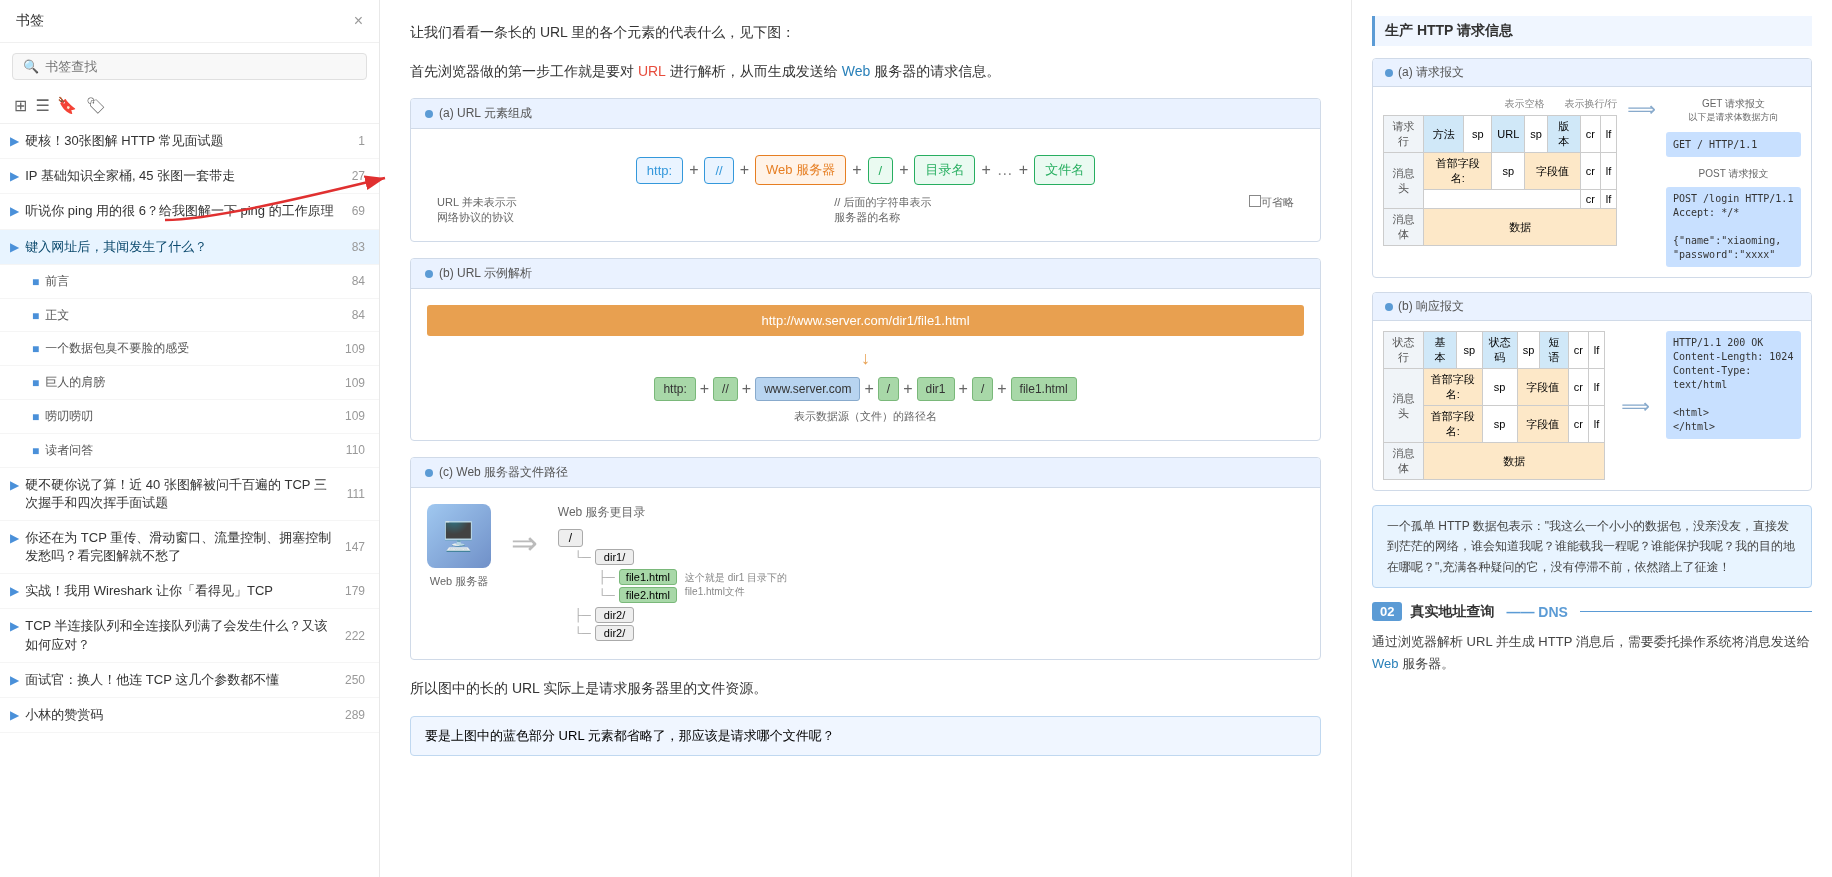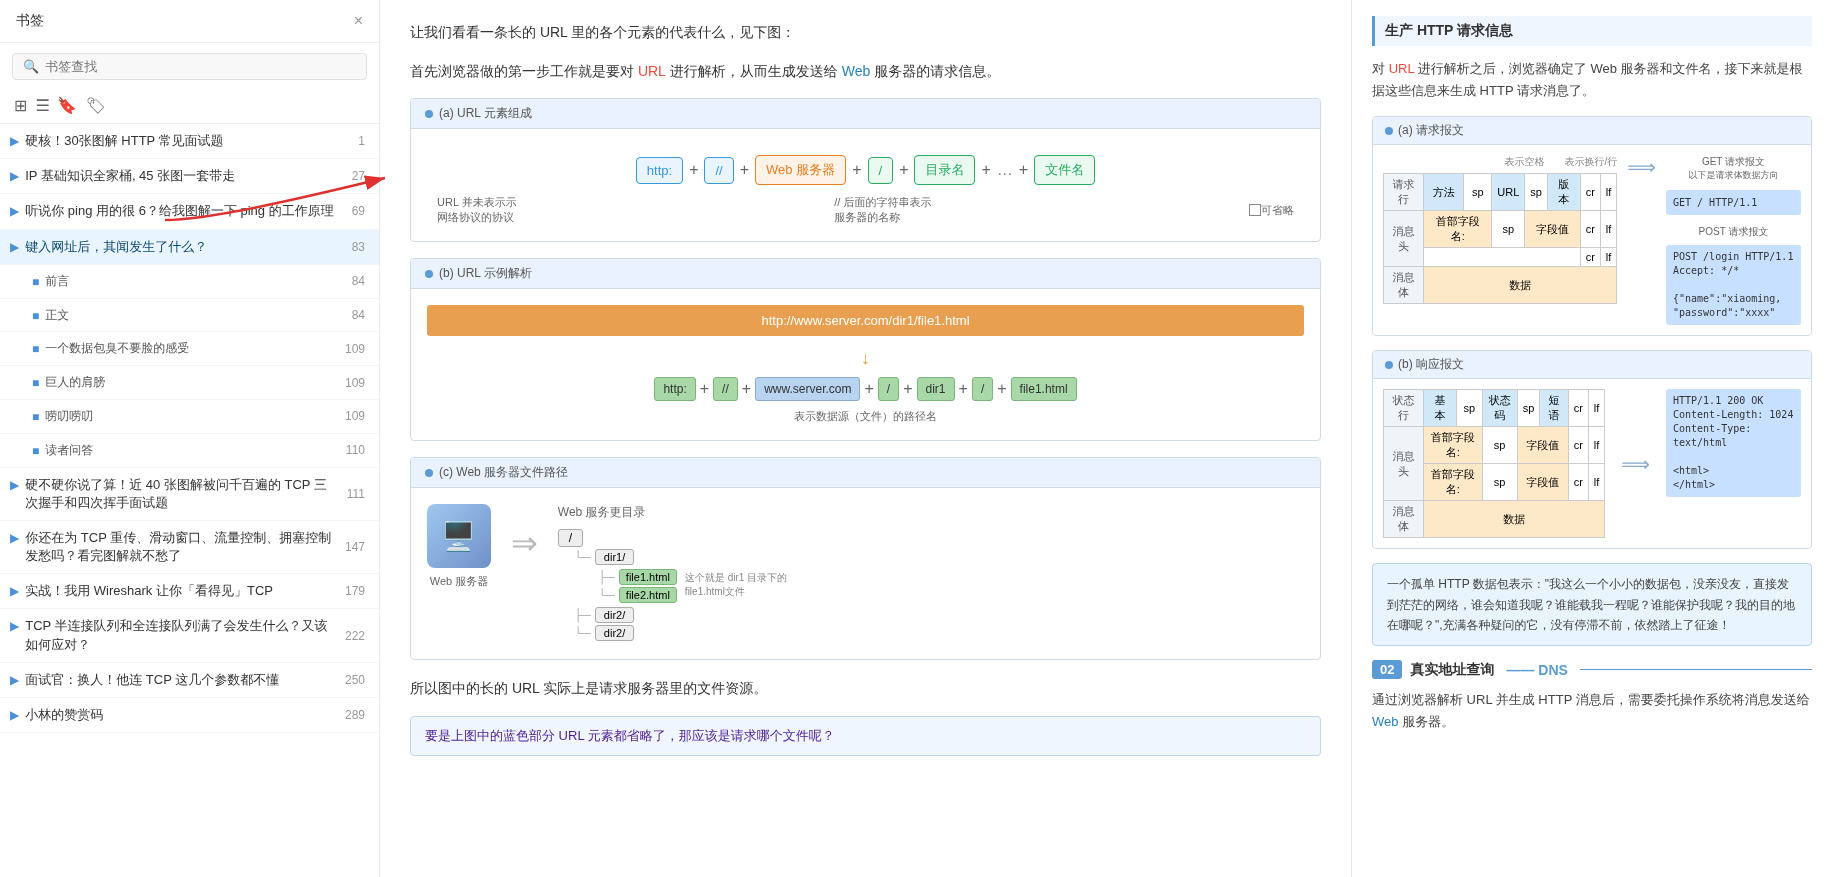--- a/index.html
+++ b/index.html
@@ -288,21 +288,21 @@
           <span class="url-plus">+</span>
           <span class="url-box green-box">目录名</span>
           <span class="url-plus">+</span>
           <span class="url-dots">…</span>
           <span class="url-plus">+</span>
           <span class="url-box green-box">文件名</span>
         </div>
         <div style="display:flex; justify-content:space-between; margin-top:10px; font-size:11px; color:#666; padding: 0 10px;">
           <div>URL 并未表示示<br>网络协议的协议</div>
           <div>// 后面的字符串表示<br>服务器的名称</div>
-          <div style="display:flex; align-items:center; ">
+          <div style="display:flex; ">
             <span style="width:12px;height:12px;border:1px solid #888;display:inline-block;"></span>
             <span>可省略</span>
           </div>
         </div>
       </div>
     </div>
 
     <div class="diagram-container">
       <div class="diagram-header">
         <span class="dot"></span>
@@ -380,37 +380,32 @@
                 </div>
               </div>
             </div>
           </div>
         </div>
       </div>
     </div>
 
     <p class="content-text">所以图中的长的 URL 实际上是请求服务器里的文件资源。</p>
 
-    <div style="background:#f0f6ff; border:1px solid #c0d8f0; border-radius:4px; padding:10px 14px; font-size:13px; color:#4c1d95;">
+    <div style="background:#f0f6ff; border:1px solid #c0d8f0; border-radius:4px; padding:10px 14px; font-size:13px; color:#000000;">
       <span>要是上图中的蓝色部分 URL 元素都省略了，那应该是请求哪个文件呢？</span>
     </div>
 
   </div>
 
   <div id="right-panel">
 
     <div class="section-header">
       <span class="section-header-text">生产 HTTP 请求信息</span>
     </div>
 
-    <p class="section-desc">
-      <span>对</span>
-      <span style="color:#e74c3c;">URL</span>
-      <span>进行解析之后，浏览器确定了 Web 服务器和文件名，接下来就是根据这些信息来生成 HTTP 请求消息了。</span>
-    </p>
 
     <div class="http-diagram-container">
       <div class="http-diagram-header">
         <span class="dot" style="width:8px;height:8px;border-radius:50%;background:#5b9bd5;display:inline-block;"></span>
         <span>(a) 请求报文</span>
       </div>
       <div style="padding:10px; display:flex; gap:10px;">
         <div style="flex:1;">
           <div style="display:flex; justify-content:flex-end; gap:20px; font-size:10px; color:#888; margin-bottom:4px;">
             <span>表示空格</span>

